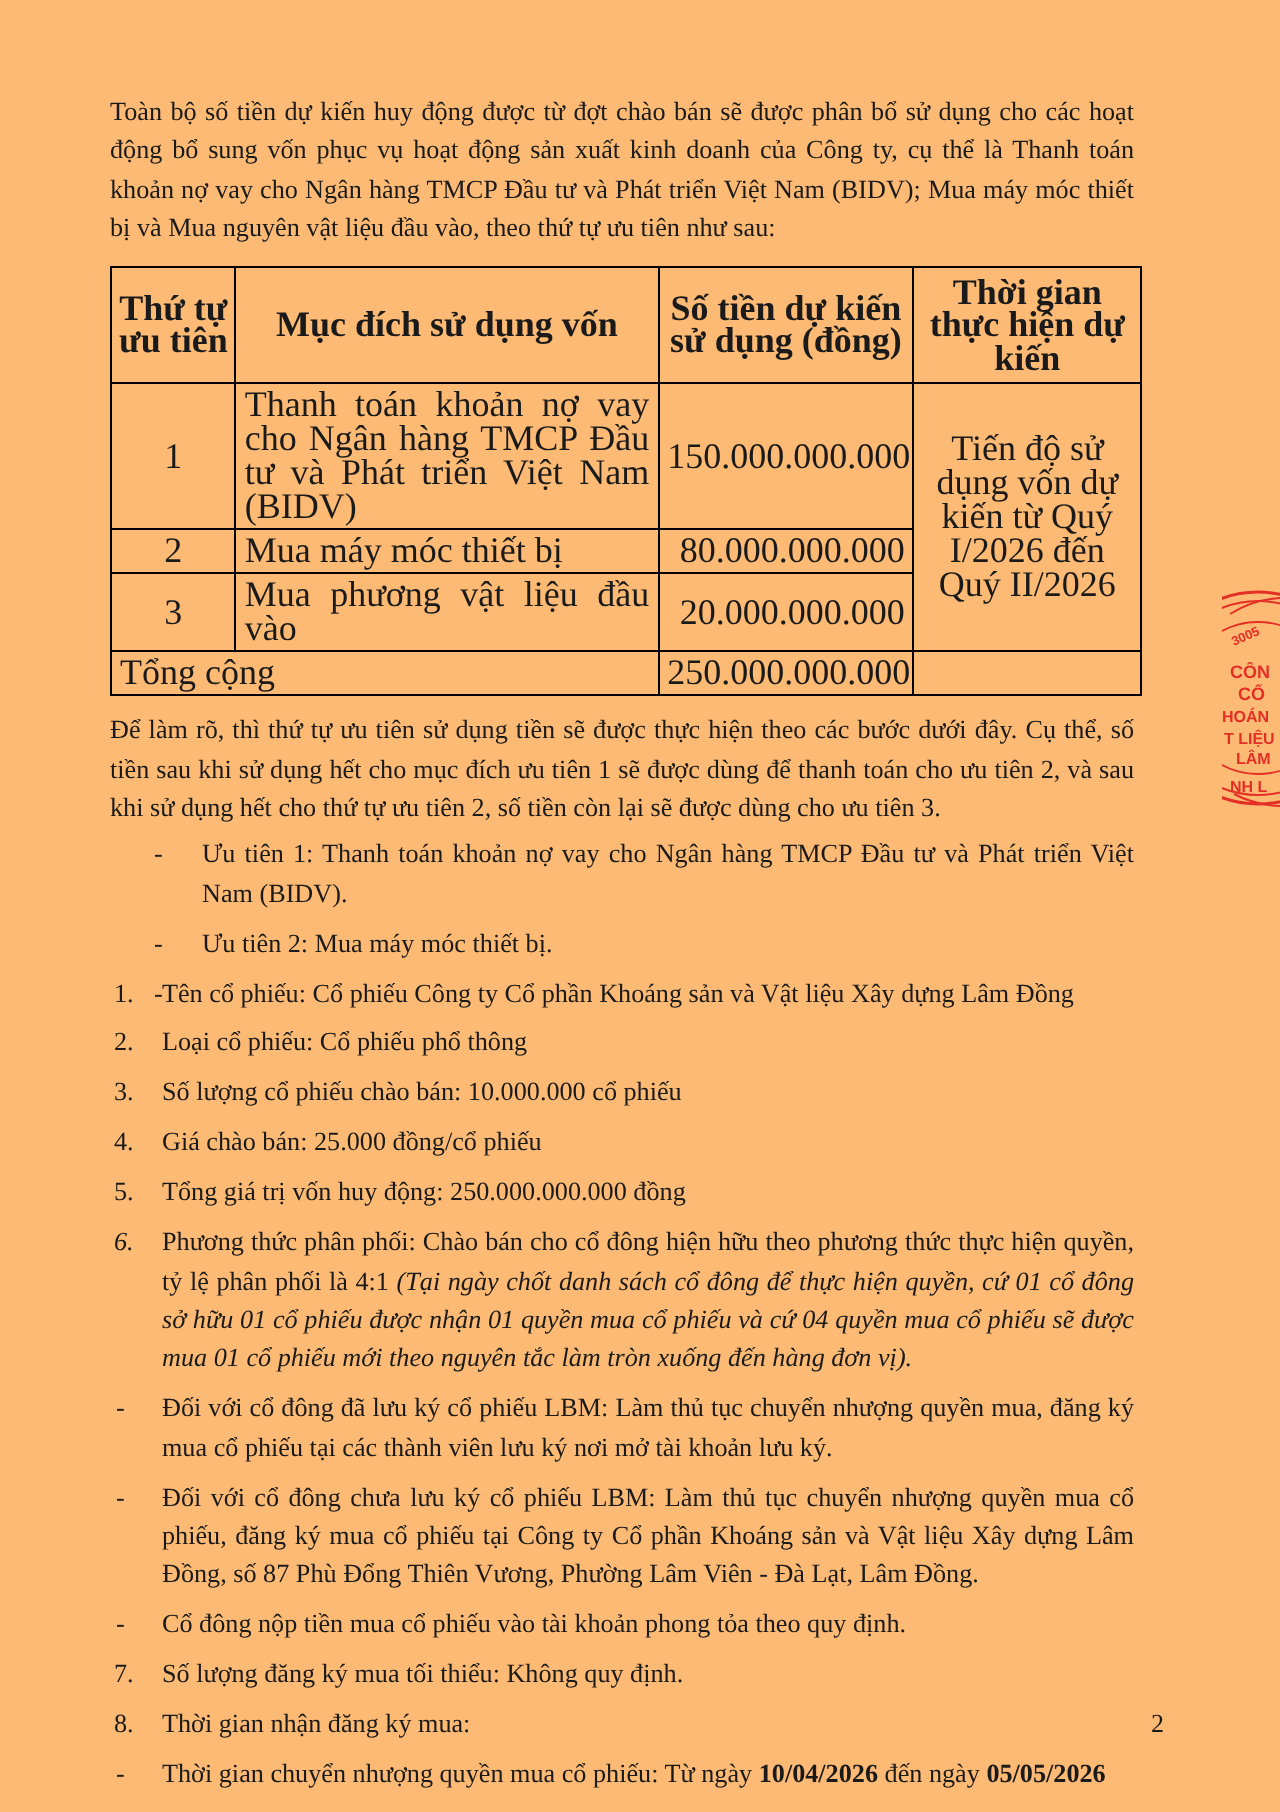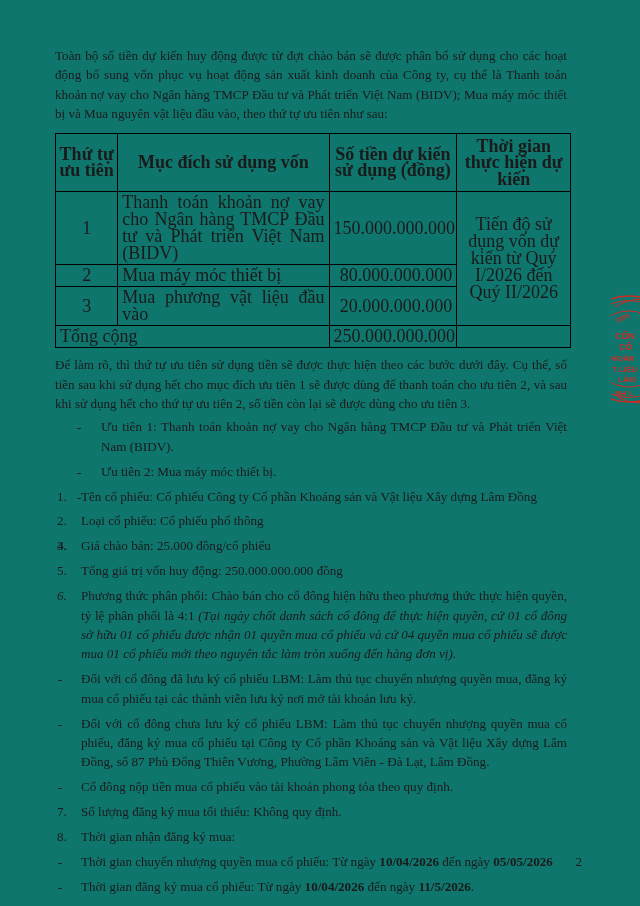--- a/index.html
+++ b/index.html
@@ -9,21 +9,21 @@
     background: #ffffff;
   }
   body {
     font-family: "Liberation Serif", "DejaVu Serif", serif;
     color: #1a1a1a;
   }
   #page {
     position: relative;
     width: 640px;
     height: 906px;
-    background: #0f766e;
+    background: #fdba74;
     overflow: hidden;
     box-sizing: border-box;
   }
   #content {
     position: absolute;
     left: 55px;
     top: 46px;
     width: 512px;
   }
 
@@ -228,20 +228,21 @@
     <div class="num-item">
       <span class="marker">1.</span>
       <span>Tên cổ phiếu: Cổ phiếu Công ty Cổ phần Khoáng sản và Vật liệu Xây dựng Lâm Đồng</span>
     </div>
     <div class="num-item">
       <span class="marker">2.</span>
       <span>Loại cổ phiếu: Cổ phiếu phổ thông</span>
     </div>
     <div class="num-item">
       <span class="marker">3.</span>
+      <span>Số lượng cổ phiếu chào bán: 10.000.000 cổ phiếu</span>
     </div>
     <div class="num-item">
       <span class="marker">4.</span>
       <span>Giá chào bán: 25.000 đồng/cổ phiếu</span>
     </div>
     <div class="num-item">
       <span class="marker">5.</span>
       <span>Tổng giá trị vốn huy động: 250.000.000.000 đồng</span>
     </div>
 

